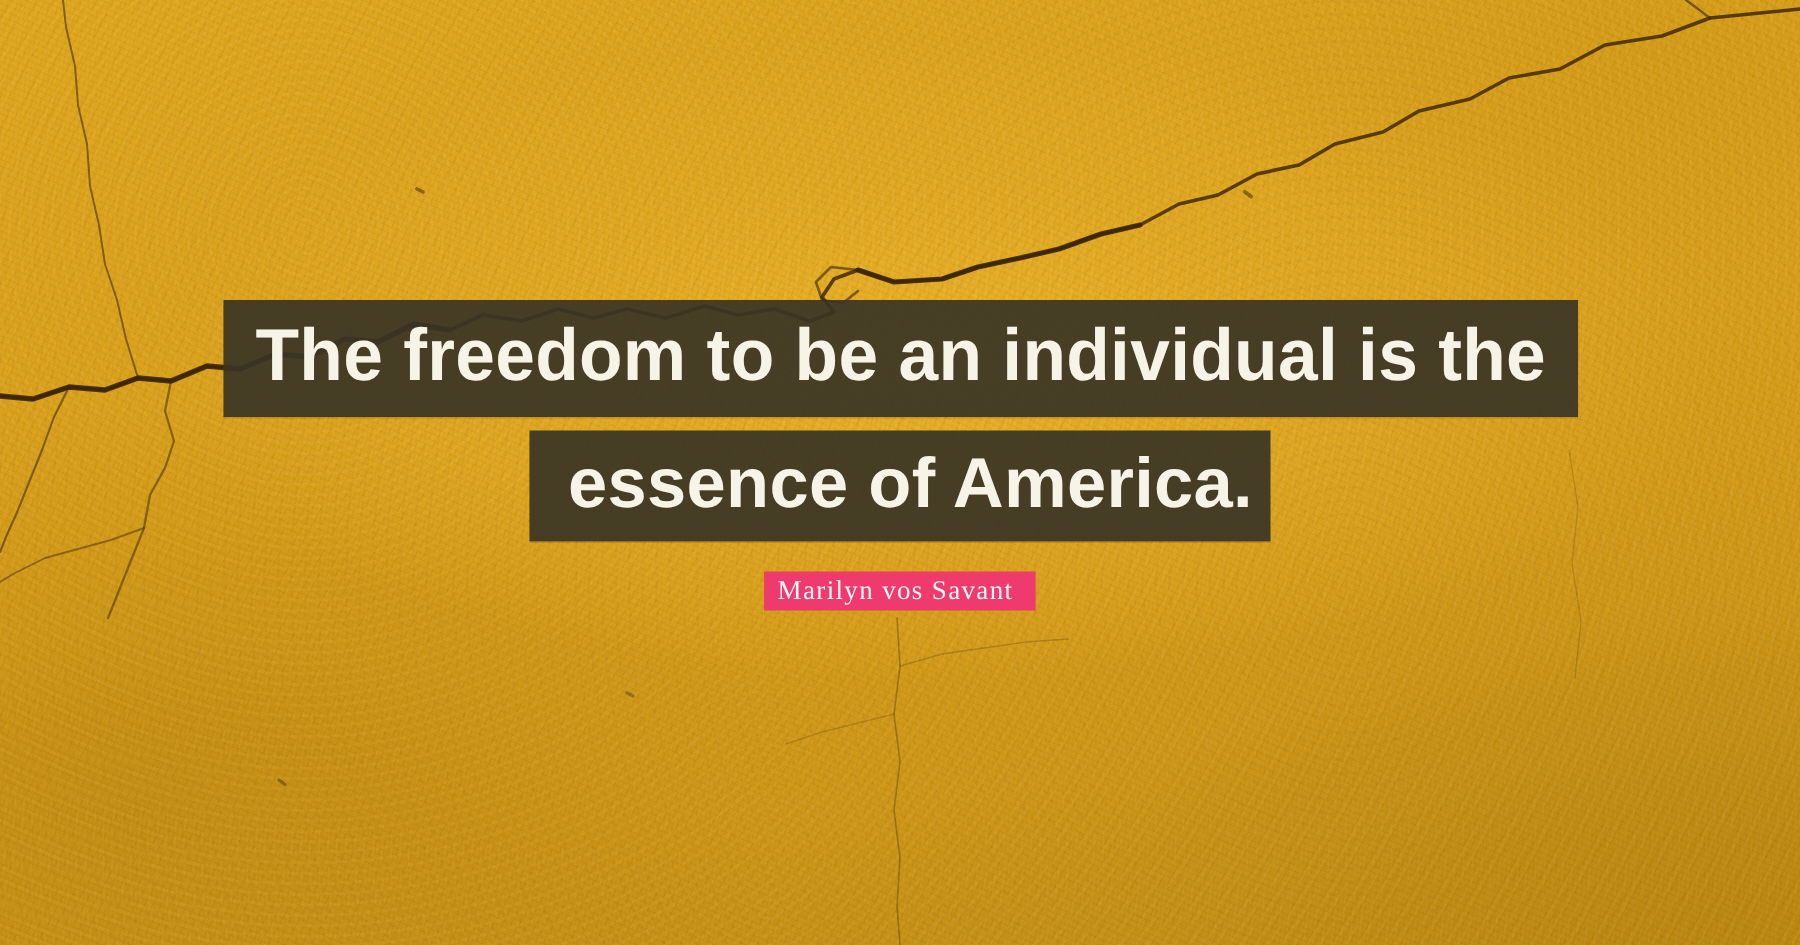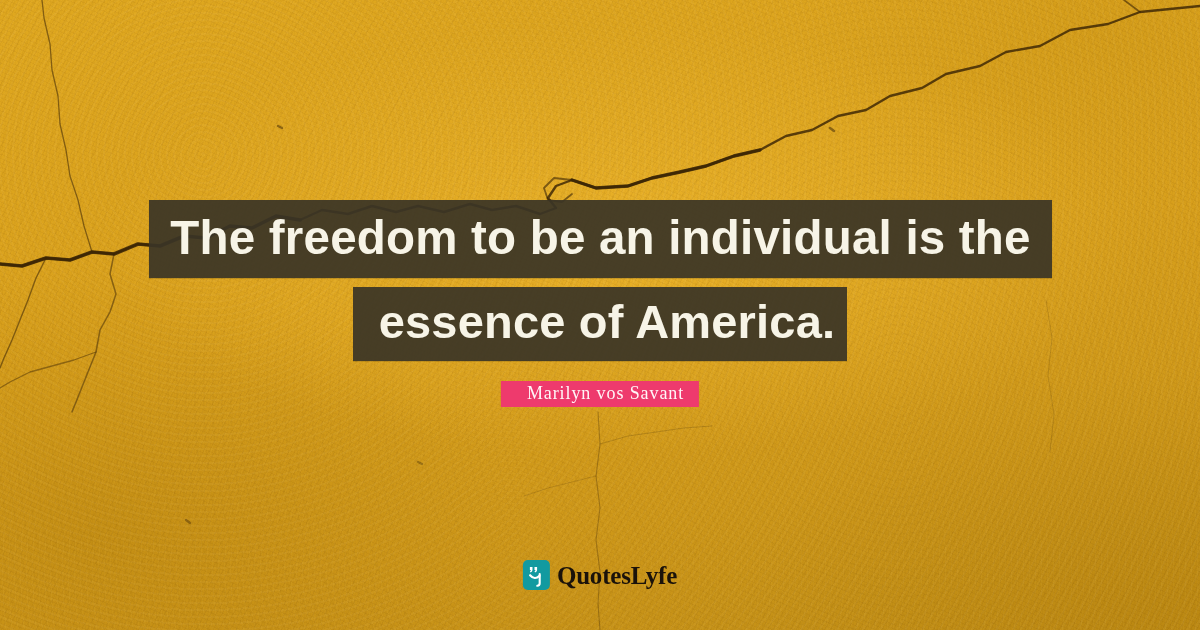--- a/index.html
+++ b/index.html
@@ -87,21 +87,21 @@
     position:absolute;
     left:50%;
     top:381px;
     transform:translateX(-50%);
     background:#EE3A6D;
     color:#FFF6F8;
     font-family:"Liberation Serif", serif;
     font-size:18px;
     line-height:25px;
     letter-spacing:0.9px;
-    padding:0 15px 1px 26px;
+    padding:0 15px 1px 9px;
     white-space:nowrap;
   }
 
   
   .brand {
     position:absolute;
     left:50%;
     top:560px;
     transform:translateX(-50%);
     display:flex;
@@ -174,30 +174,14 @@
     </svg>
   </div>
 
   <div class="quote-block">
     <div class="quote-line quote-line-1">The freedom to be an individual is the</div>
     <div class="quote-line quote-line-2">essence of America.</div>
   </div>
 
   <div class="author-badge">Marilyn vos Savant</div>
 
-  <div class="brand">
-    <span class="brand-mark">
-      <svg width="27" height="30" viewBox="0 0 27 30" xmlns="http://www.w3.org/2000/svg">
-        <g fill="#FFFFFF">
-
-          <path d="M7.0 7.0 h2.6 v3.0 q0 1.9 -2.0 2.6 l-0.6 -1.2 q1.0 -0.4 1.0 -1.3 h-1.0 z"></path>
-          <path d="M11.6 7.0 h2.6 v3.0 q0 1.9 -2.0 2.6 l-0.6 -1.2 q1.0 -0.4 1.0 -1.3 h-1.0 z"></path>
-        </g>
-
-        <path d="M7.2 15.2 q4.6 5.4 9.4 0.6" fill="none" stroke="#FFFFFF" stroke-width="2.1" stroke-linecap="round"></path>
-
-        <path d="M16.8 14.0 L16.8 23.2 q0 2.4 -2.4 2.6" fill="none" stroke="#FFFFFF" stroke-width="2.1" stroke-linecap="round"></path>
-      </svg>
-    </span>
-    <span class="brand-name">QuotesLyfe</span>
-  </div>
 
 </div>
 
 </body></html>

